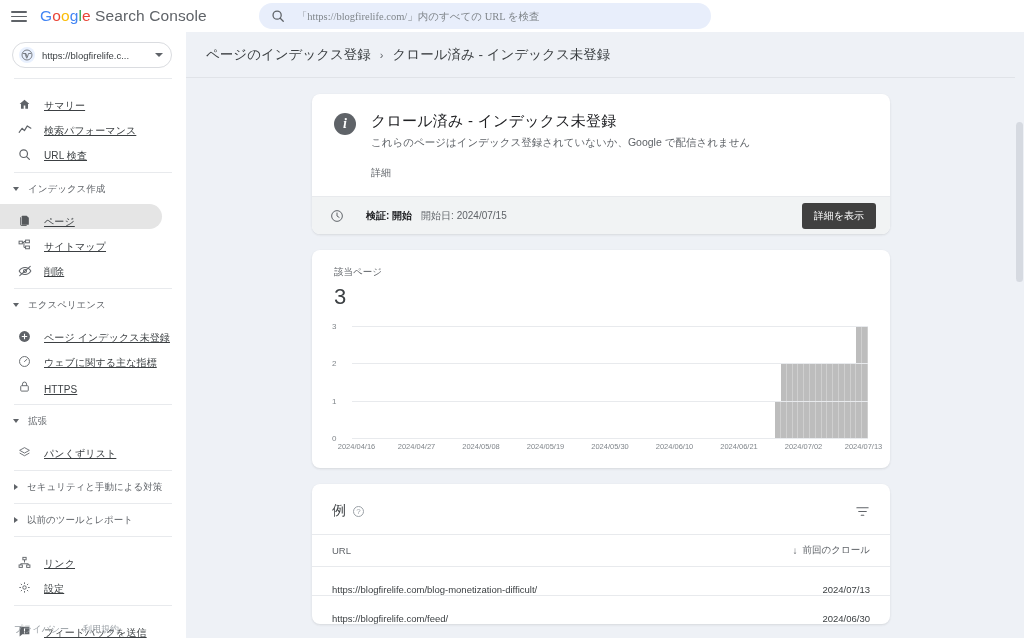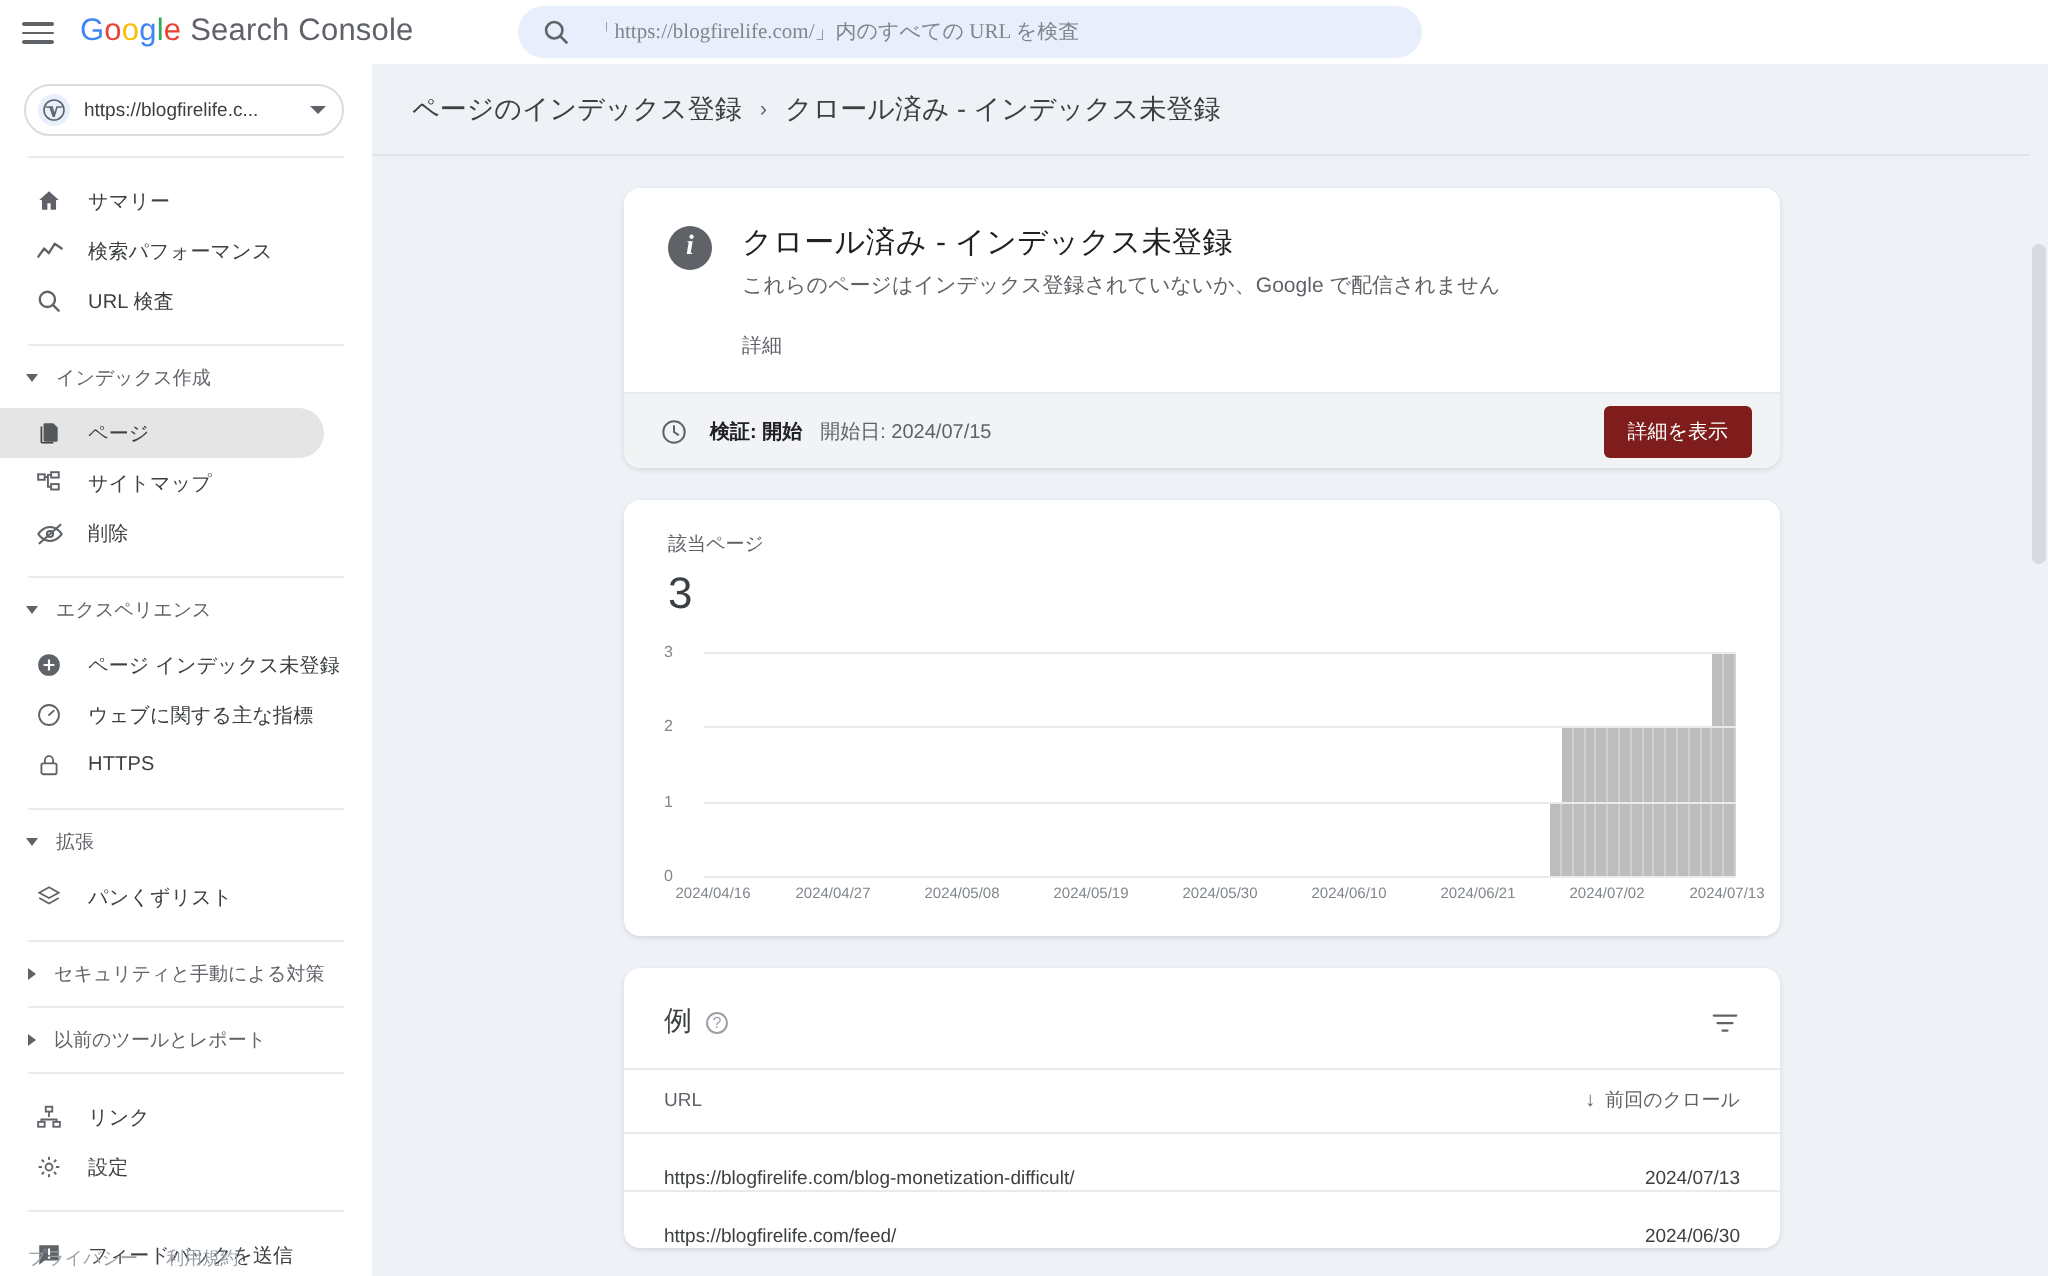--- a/index.html
+++ b/index.html
@@ -74,25 +74,26 @@
     display: flex; align-items: center; justify-content: center;
     font-size: 10px; flex: 0 0 auto; font-weight: bold;
   }
   .prop-label { font-size: 9.5px; color: #3c4043; margin-left: 7px; flex: 1; white-space: nowrap; overflow: hidden; }
   .caret { width: 0; height: 0; border-left: 4px solid transparent; border-right: 4px solid transparent; border-top: 4px solid #5f6368; flex: 0 0 auto; }
 
   .navsec { padding: 4px 0; }
   .nav-div { height: 1px; background: #e8eaed; margin: 5px 14px 5px 14px; }
 
   .nav-item {
-    height: 25px; display: flex; align-items: center;
+    height: 25px; display: flex; align-items: flex-end;
     padding-left: 16px; cursor: pointer;
     border-radius: 0 13px 13px 0;
     margin-right: 24px;
     color: #3c4043;
+    text-decoration: underline;
   }
   .nav-item.active { background: #e5e5e5; }
   .nav-ic { width: 17px; height: 17px; flex: 0 0 auto; display: flex; align-items: center; justify-content: center; color: #5f6368; }
   .nav-item.active .nav-ic { color: #3c4043; }
   .nav-label { font-size: 10px; margin-left: 11px; white-space: nowrap; letter-spacing: .1px; }
 
   .nav-group {
     height: 22px; display: flex; align-items: center;
     padding-left: 12px; cursor: pointer; color: #5f6368;
   }
@@ -138,25 +139,25 @@
   .issue-title { font-size: 15px; color: #202124; letter-spacing: .2px; }
   .issue-sub { font-size: 10.5px; color: #5f6368; margin-top: 5px; }
   .issue-detail { font-size: 10px; color: #5f6368; margin-top: 16px; cursor: pointer; }
 
   .verify-bar {
     background: #f1f3f4; border-top: 1px solid #e8eaed;
     height: 38px; display: flex; align-items: center;
     padding: 0 14px 0 18px;
   }
   .clock { flex: 0 0 auto; color: #5f6368; display: flex; }
-  .verify-txt { font-size: 10px; margin-left: 11px; color: #202124; font-weight: bold; }
+  .verify-txt { font-size: 10px; margin-left: 22px; color: #202124; font-weight: bold; }
   .verify-date { font-size: 10px; margin-left: 9px; color: #5f6368; }
   .verify-btn {
     margin-left: auto;
-    background: #7f1d1d; color: #fff;
+    background: #404040; color: #fff;
     font-size: 10px; font-family: inherit;
     border: none; border-radius: 3px;
     padding: 6px 12px; cursor: pointer;
   }
 
   .metric-block { padding: 16px 22px 10px 22px; }
   .metric-label { font-size: 9.5px; color: #5f6368; }
   .metric-value { font-size: 22px; color: #3c4043; margin-top: 5px; font-weight: 400; }
 
   .chart-area { padding: 6px 18px 12px 18px; position: relative; }

